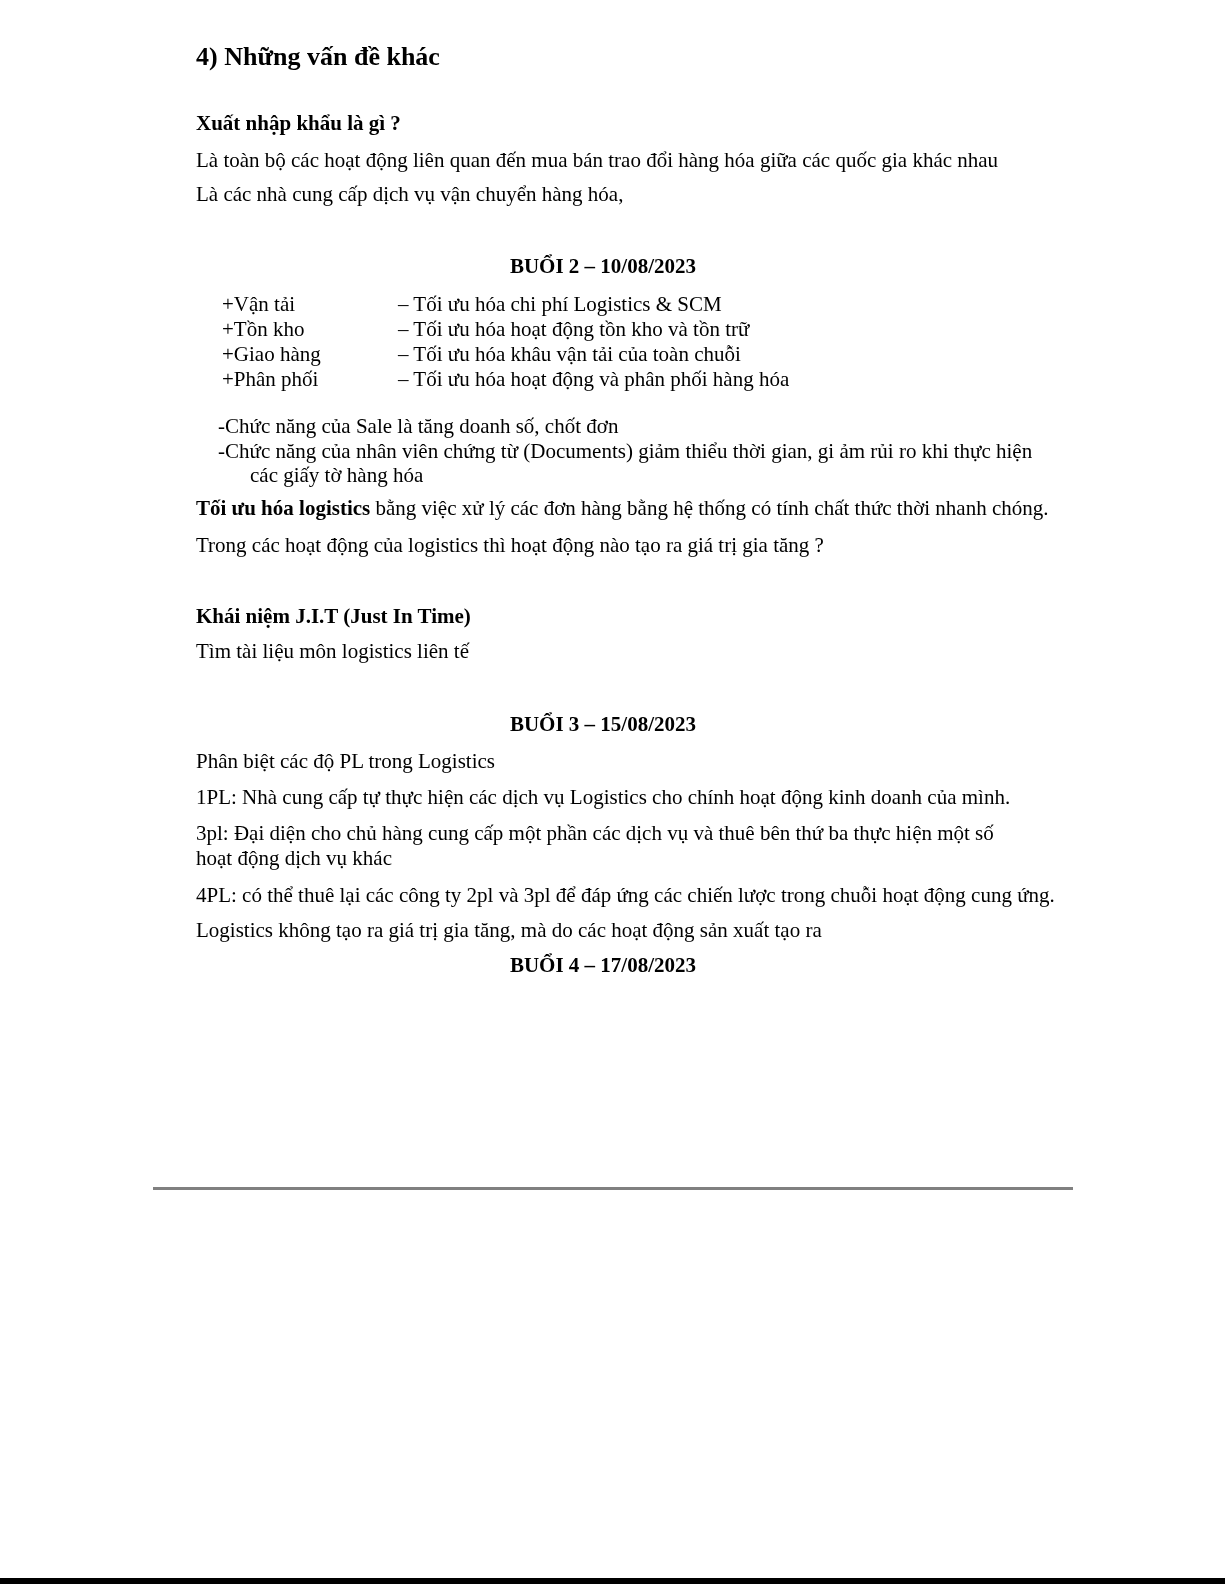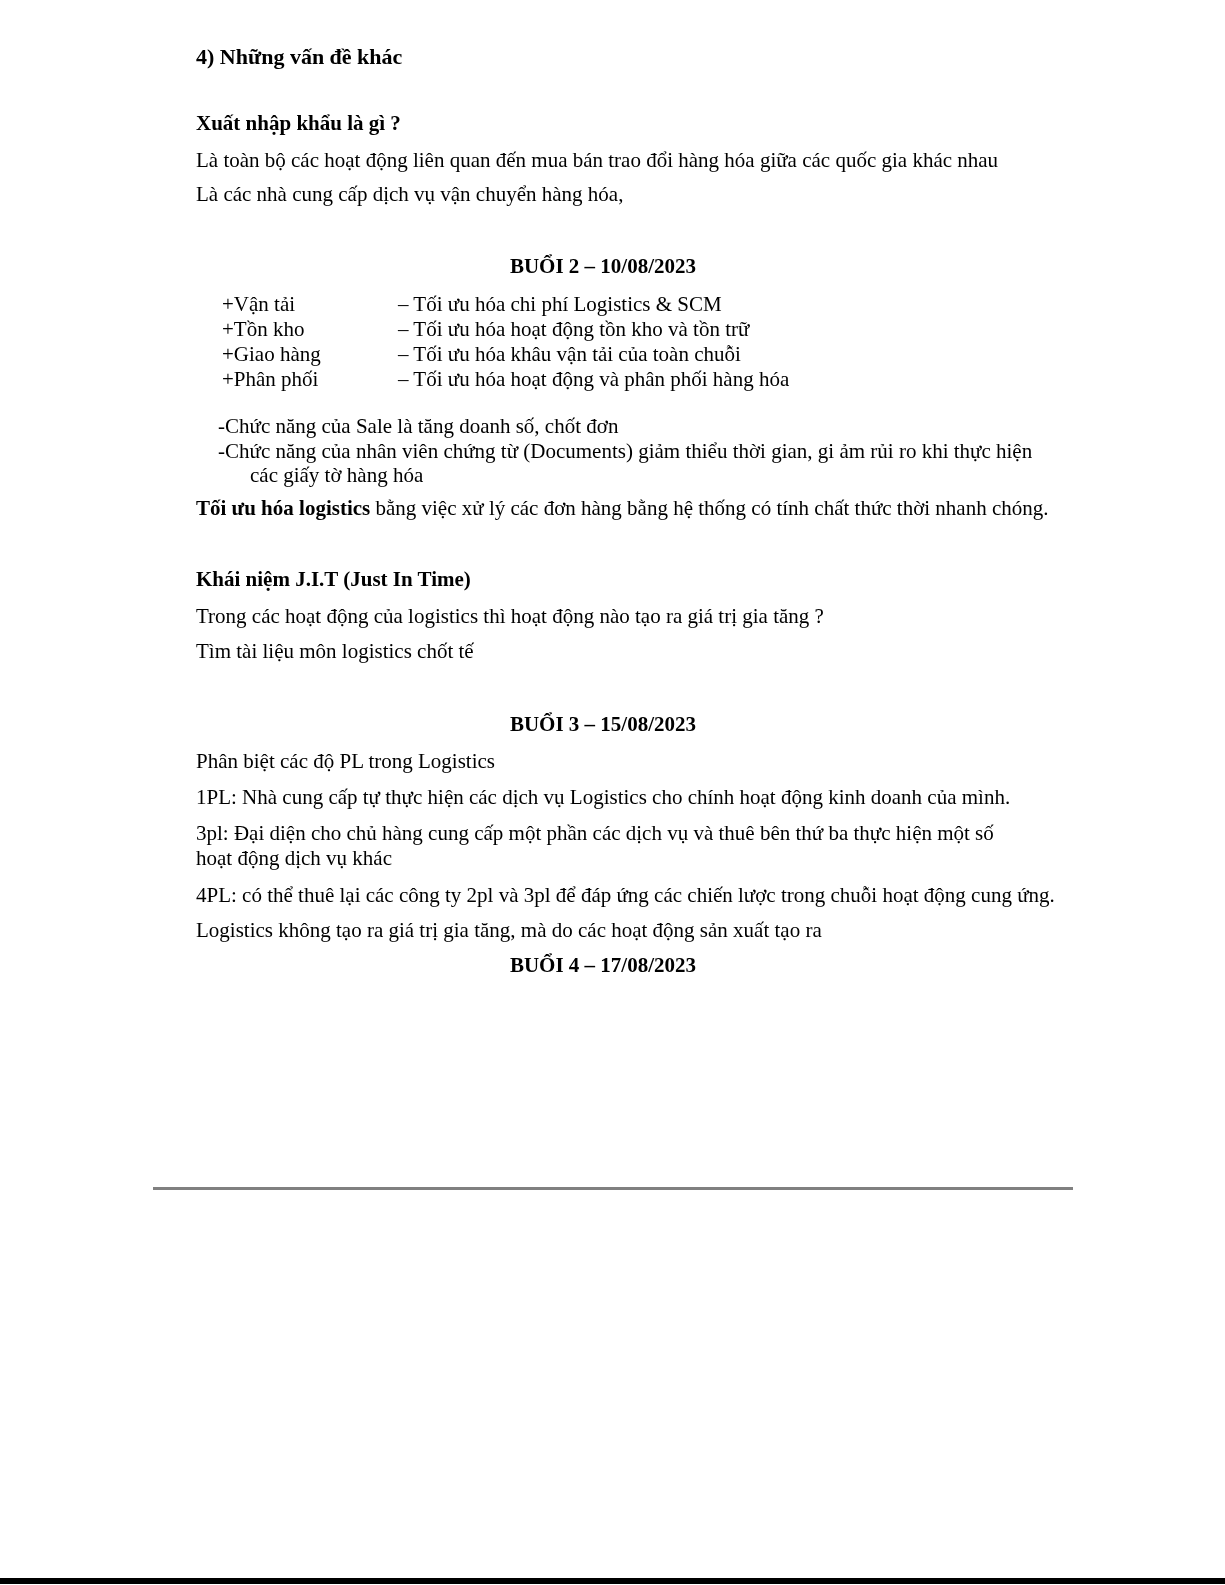--- a/index.html
+++ b/index.html
@@ -12,21 +12,21 @@
     font-family: "Liberation Serif", "DejaVu Serif", serif;
     color: #000000;
     font-size: 21px;
     line-height: 25px;
   }
   .p { margin: 0 215px 0 196px; }
   .indent1 { margin-left: 218px; }
   .indent2 { margin-left: 250px; }
   .list-indent { margin-left: 222px; }
   .bold { font-weight: bold; }
-  .h1 { font-size: 22px; }
+  .h1 { font-size: 26px; }
   .center { text-align: center; }
   .one-line { white-space: nowrap; }
   .func-row { display: flex; white-space: nowrap; justify-content: space-between; }
   .func-name { width: 176px; flex: 0 0 176px; }
   .func-desc { flex: 1 1 auto; }
   .divider {
     position: absolute;
     left: 153px;
     top: 1187px;
     width: 920px;
@@ -82,25 +82,25 @@
 
   <div>
     <div class="p indent1 one-line" style="margin-top:0; line-height:24px">-Chức năng của nhân viên chứng từ (Documents) giảm thiểu thời gian, gi ảm rủi ro khi thực hiện</div>
     <div class="p indent2 one-line" style="margin-top:0; line-height:24px">các giấy tờ hàng hóa</div>
   </div>
 
   <div class="p one-line" style="margin-top:9px">
     <span class="bold">Tối ưu hóa logistics</span><span> bằng việc xử lý các đơn hàng bằng hệ thống có tính chất thức thời nhanh chóng.</span>
   </div>
 
+  <div class="p one-line" style="margin-top:12px">Trong các hoạt động của logistics thì hoạt động nào tạo ra giá trị gia tăng ?</div>
+
   <div class="p bold one-line" style="margin-top:46px">Khái niệm J.I.T (Just In Time)</div>
 
-  <div class="p one-line" style="margin-top:12px">Trong các hoạt động của logistics thì hoạt động nào tạo ra giá trị gia tăng ?</div>
-
-  <div class="p one-line" style="margin-top:10px">Tìm tài liệu môn logistics chốt tế</div>
+  <div class="p one-line" style="margin-top:10px">Tìm tài liệu môn logistics liên tế</div>
 
   <div class="p bold center" style="margin-top:48px">BUỔI 3 – 15/08/2023</div>
 
   <div class="p one-line" style="margin-top:12px">Phân biệt các độ PL trong Logistics</div>
 
   <div class="p one-line" style="margin-top:11px">1PL: Nhà cung cấp tự thực hiện các dịch vụ Logistics cho chính hoạt động kinh doanh của mình.</div>
 
 
   <div class="p" style="margin-top:11px">3pl: Đại diện cho chủ hàng cung cấp một phần các dịch vụ và thuê bên thứ ba thực hiện một số hoạt động dịch vụ khác</div>
 

